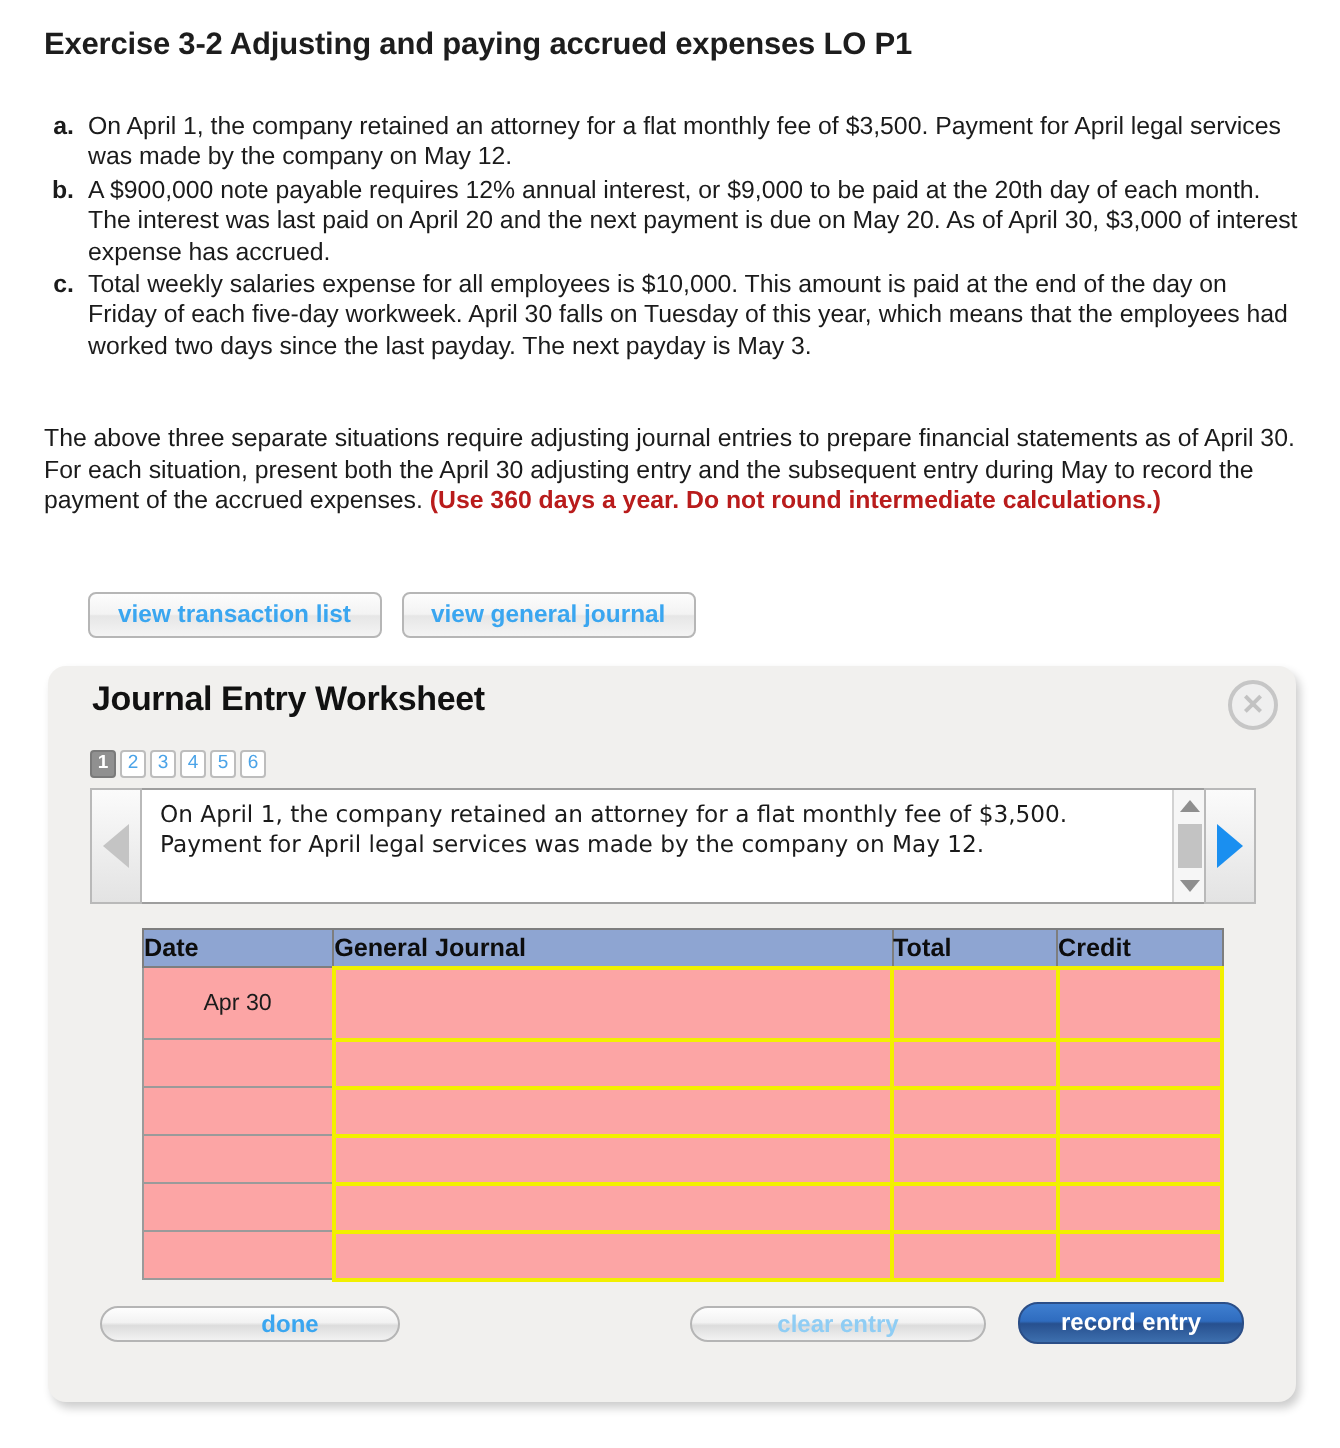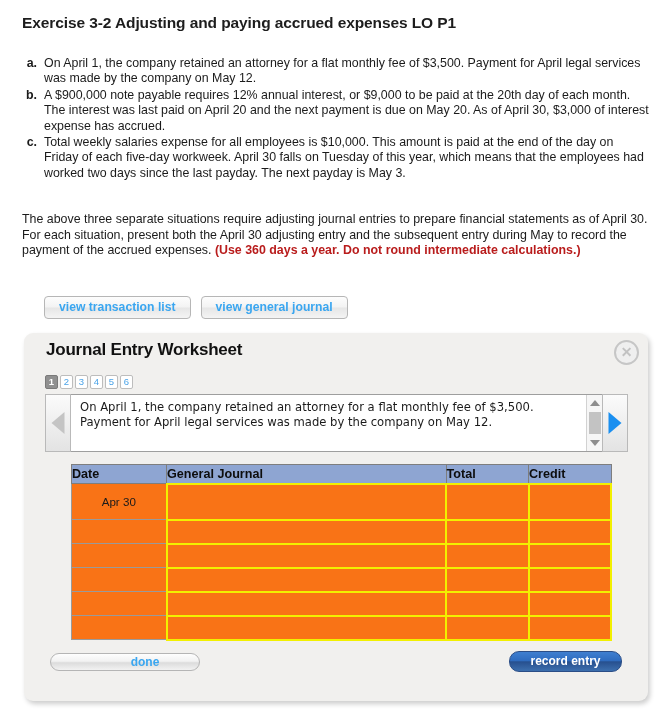--- a/index.html
+++ b/index.html
@@ -230,21 +230,21 @@
     font-size: 12.6px;
     font-weight: bold;
     color: #0d0d0d;
     height: 19px;
     text-align: left;
     padding: 0;
   }
   #journal-table td {
     height: 21px;
     padding: 11px;
-    background: #f97316;
+    background: #fca5a5;
   }
   td.date-cell {
     border: 1px solid #9a9a9a;
     text-align: center;
     font-size: 11.6px;
     color: #1b1b1b;
   }
   td.entry-cell {
     border: 2px solid #f2f000;
   }
@@ -416,15 +416,16 @@
         <td class="date-cell"></td>
         <td class="entry-cell"></td>
         <td class="entry-cell"></td>
         <td class="entry-cell"></td>
       </tr>
     </tbody>
   </table>
 
 
   <div id="btn-done">done</div>
+  <div id="btn-clear-entry">clear entry</div>
   <div id="btn-record-entry">record entry</div>
 
 </div>
 
 </body></html>

